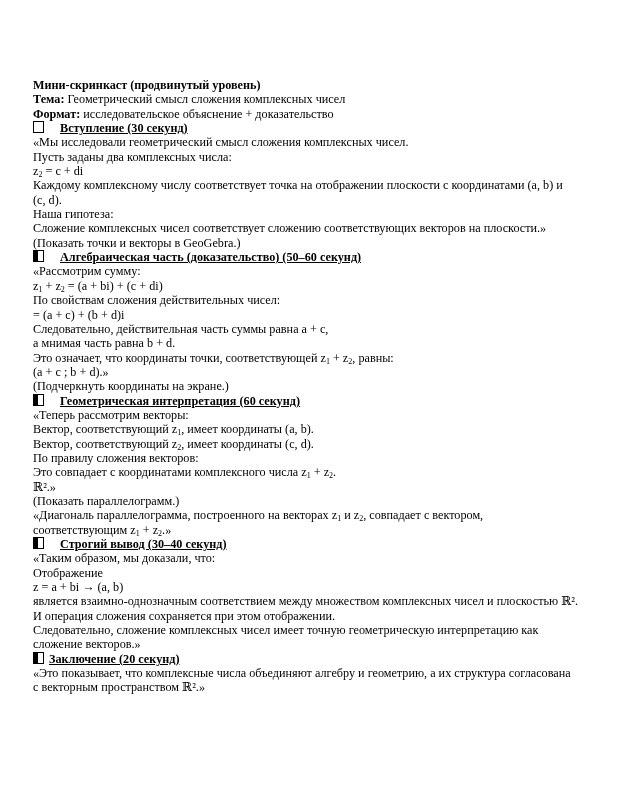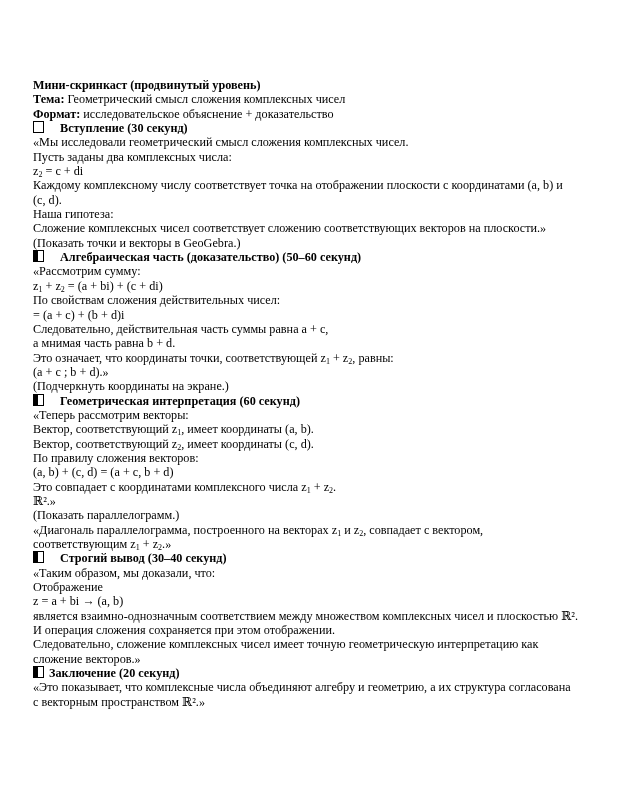--- a/index.html
+++ b/index.html
@@ -12,21 +12,21 @@
     line-height: 14.35px;
   }
   .doc {
     padding: 46px 24px 0 33px;
     margin-top: 32px;
   }
   .line {
     white-space: nowrap;
     height: 14.35px;
   }
-  .heading { font-weight: 700; }
+  .heading { font-weight: 700; text-decoration: underline; }
   .b { font-weight: 700; }
   sub {
     font-size: 8px;
     line-height: 0;
     vertical-align: -2px;
   }
   .sec-icon {
     display: inline-block;
     width: 11px; height: 12px;
     border: 1.6px solid #000;
@@ -70,21 +70,20 @@
       <div class="line"><span>Следовательно, действительная часть суммы равна a + c,</span></div>
       <div class="line"><span>а мнимая часть равна b + d.</span></div>
       <div class="line"><span>Это означает, что координаты точки, соответствующей z</span><sub>1</sub><span> + z</span><sub>2</sub><span>, равны:</span></div>
       <div class="line"><span>(a + c ; b + d).»</span></div>
       <div class="line"><span>(Подчеркнуть координаты на экране.)</span></div>
       <div class="line heading"><span class="sec-icon left-fill"></span><span>Геометрическая интерпретация (60 секунд)</span></div>
       <div class="line"><span>«Теперь рассмотрим векторы:</span></div>
       <div class="line"><span>Вектор, соответствующий z</span><sub>1</sub><span>, имеет координаты (a, b).</span></div>
       <div class="line"><span>Вектор, соответствующий z</span><sub>2</sub><span>, имеет координаты (c, d).</span></div>
       <div class="line"><span>По правилу сложения векторов:</span></div>
-      <div class="line"><span>(a, b) + (c, d) = (a + c, b + d)</span></div>
       <div class="line"><span>Это совпадает с координатами комплексного числа z</span><sub>1</sub><span> + z</span><sub>2</sub><span>.</span></div>
       <div class="line"><span>ℝ².»</span></div>
       <div class="line"><span>(Показать параллелограмм.)</span></div>
       <div class="line"><span>«Диагональ параллелограмма, построенного на векторах z</span><sub>1</sub><span> и z</span><sub>2</sub><span>, совпадает с вектором,</span></div>
       <div class="line"><span>соответствующим z</span><sub>1</sub><span> + z</span><sub>2</sub><span>.»</span></div>
       <div class="line heading"><span class="sec-icon left-fill"></span><span>Строгий вывод (30–40 секунд)</span></div>
       <div class="line"><span>«Таким образом, мы доказали, что:</span></div>
       <div class="line"><span>Отображение</span></div>
       <div class="line"><span>z = a + bi → (a, b)</span></div>
       <div class="line"><span>является взаимно-однозначным соответствием между множеством комплексных чисел и плоскостью ℝ².</span></div>

